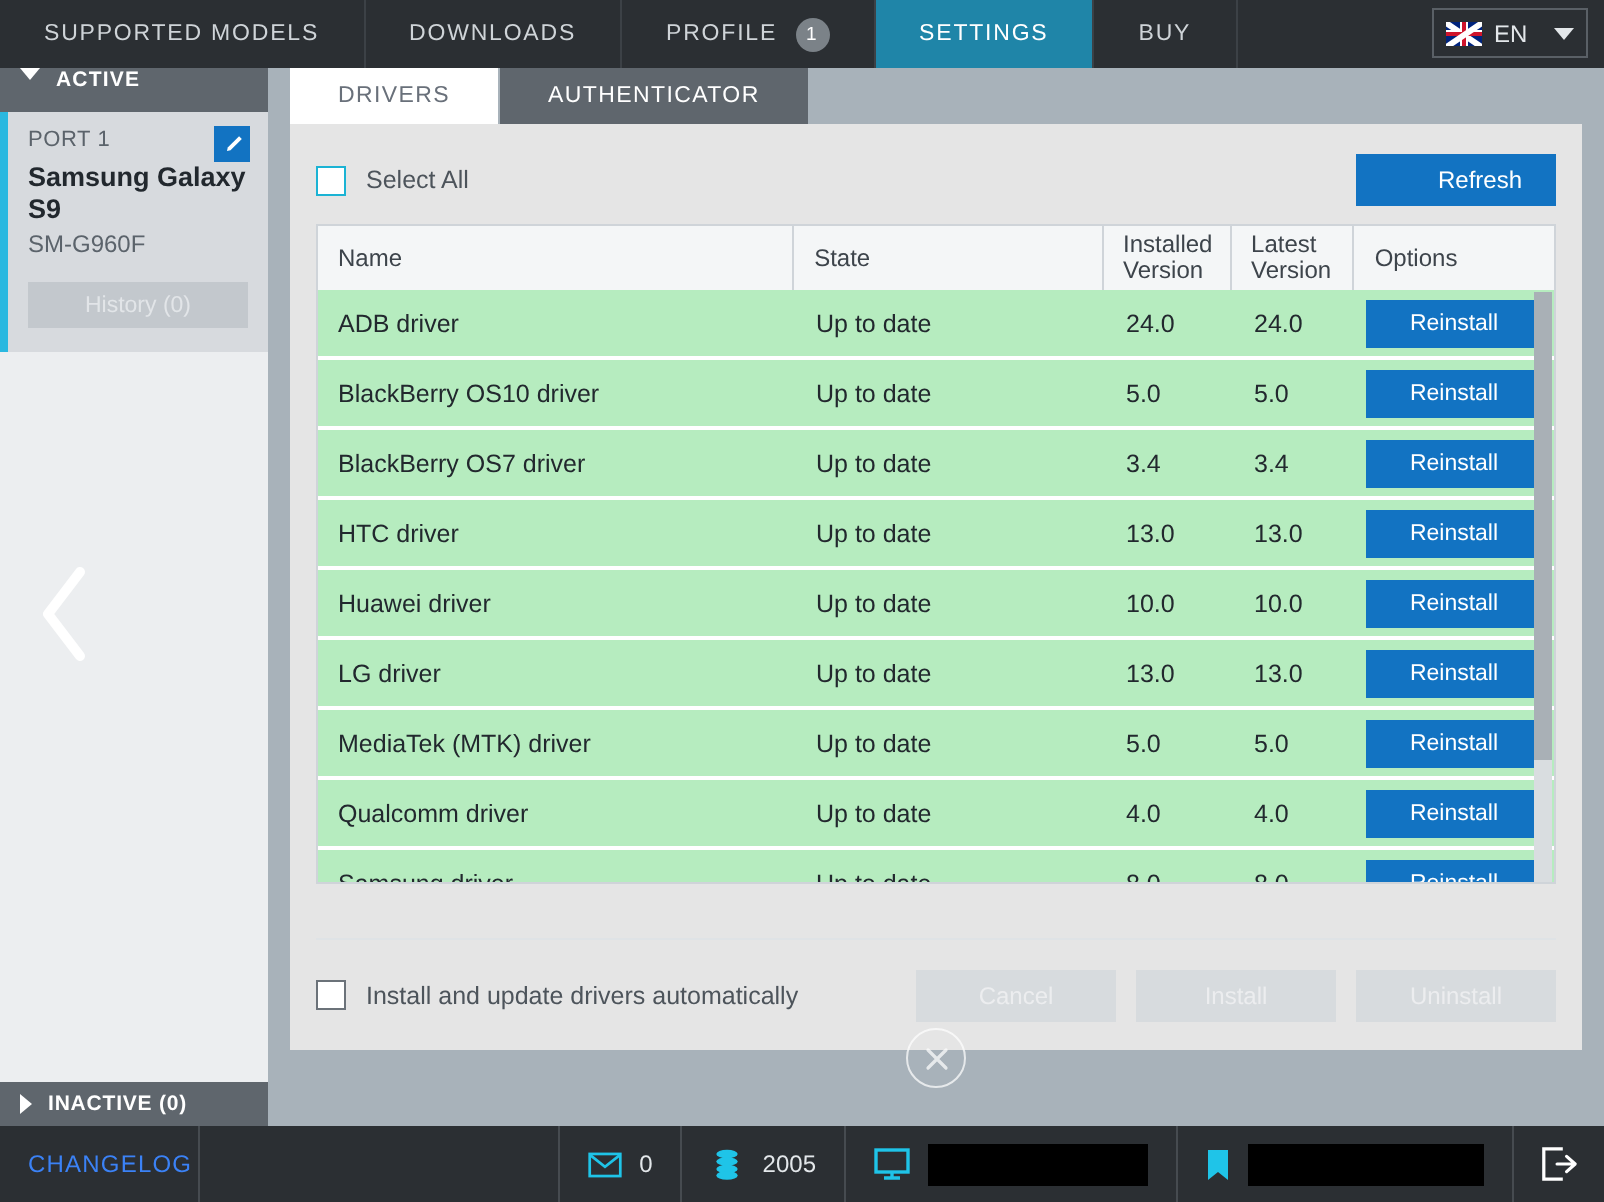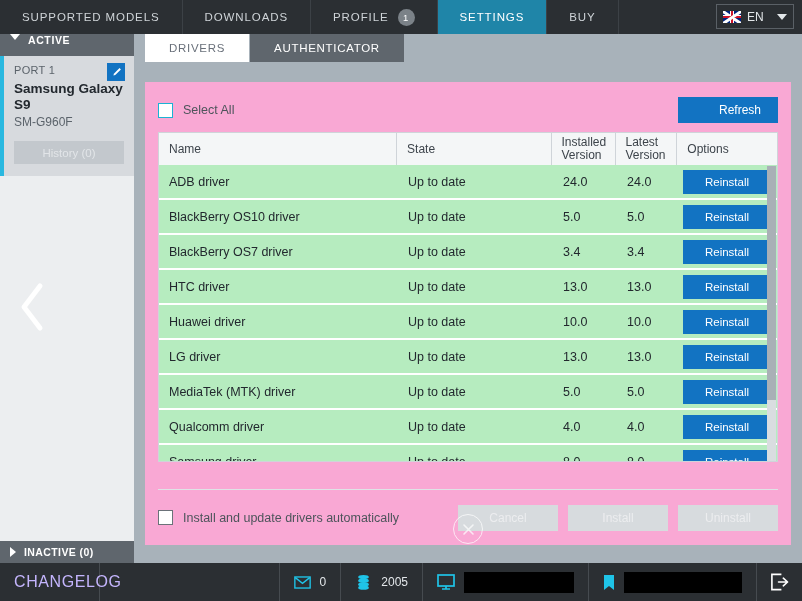--- a/index.html
+++ b/index.html
@@ -122,23 +122,22 @@
   .tabbar { display: flex; height: 28px; padding-left: 11px; gap: 1px; }
   .tab {
     display: flex; align-items: center; justify-content: center;
     padding: 0 24px; font-size: 11.5px; letter-spacing: .7px;
     cursor: pointer; background: #5f666d; color: #ffffff;
   }
   .tab.active { background: #ffffff; color: #69707a; }
 
   .panel {
     position: absolute; left: 11px; top: 28px; width: 646px; height: 463px;
-    background: #f9a8d4;
+    background: #e5e5e5;
     padding: 13px 13px 0 13px;
-    margin-top: 20px;
   }
   .panel-top { display: flex; align-items: center; height: 30px; }
   .chk {
     width: 15px; height: 15px; border: 1.6px solid #1bb3d4;
     background: #ffffff; cursor: pointer; flex: 0 0 auto;
   }
   .chk.grey { border-color: #6b7279; }
   .chk-label { margin-left: 10px; font-size: 12.5px; color: #4d545b; }
   .btn-refresh {
     margin-left: auto; width: 100px; height: 26px;
@@ -212,21 +211,21 @@
     position: absolute; left: 0; bottom: 0; width: 802px; height: 38px;
     background: #2b2f33; display: flex; align-items: stretch;
   }
   .sb-cell {
     display: flex; align-items: center; gap: 9px;
     padding: 0 14px; border-right: 1px solid #464b50;
     color: #e3e7ea; font-size: 12px;
   }
   .sb-changelog {
     width: 100px; justify-content: flex-start;
-    color: #c4b5fd; font-size: 16px; letter-spacing: .6px;
+    color: #3b82f6; font-size: 12px; letter-spacing: .6px;
     border-right: 1px solid #464b50; display: flex; align-items: center; padding-left: 14px;
     cursor: pointer;
   }
   .sb-spacer { flex: 1 1 auto; border-right: 1px solid #464b50; }
   .redact { width: 110px; height: 21px; background: #000000; }
   .redact.wide { width: 118px; }
   .sb-last { border-right: none; padding: 0 13px; }
 </style>
 </head>
 <body>

